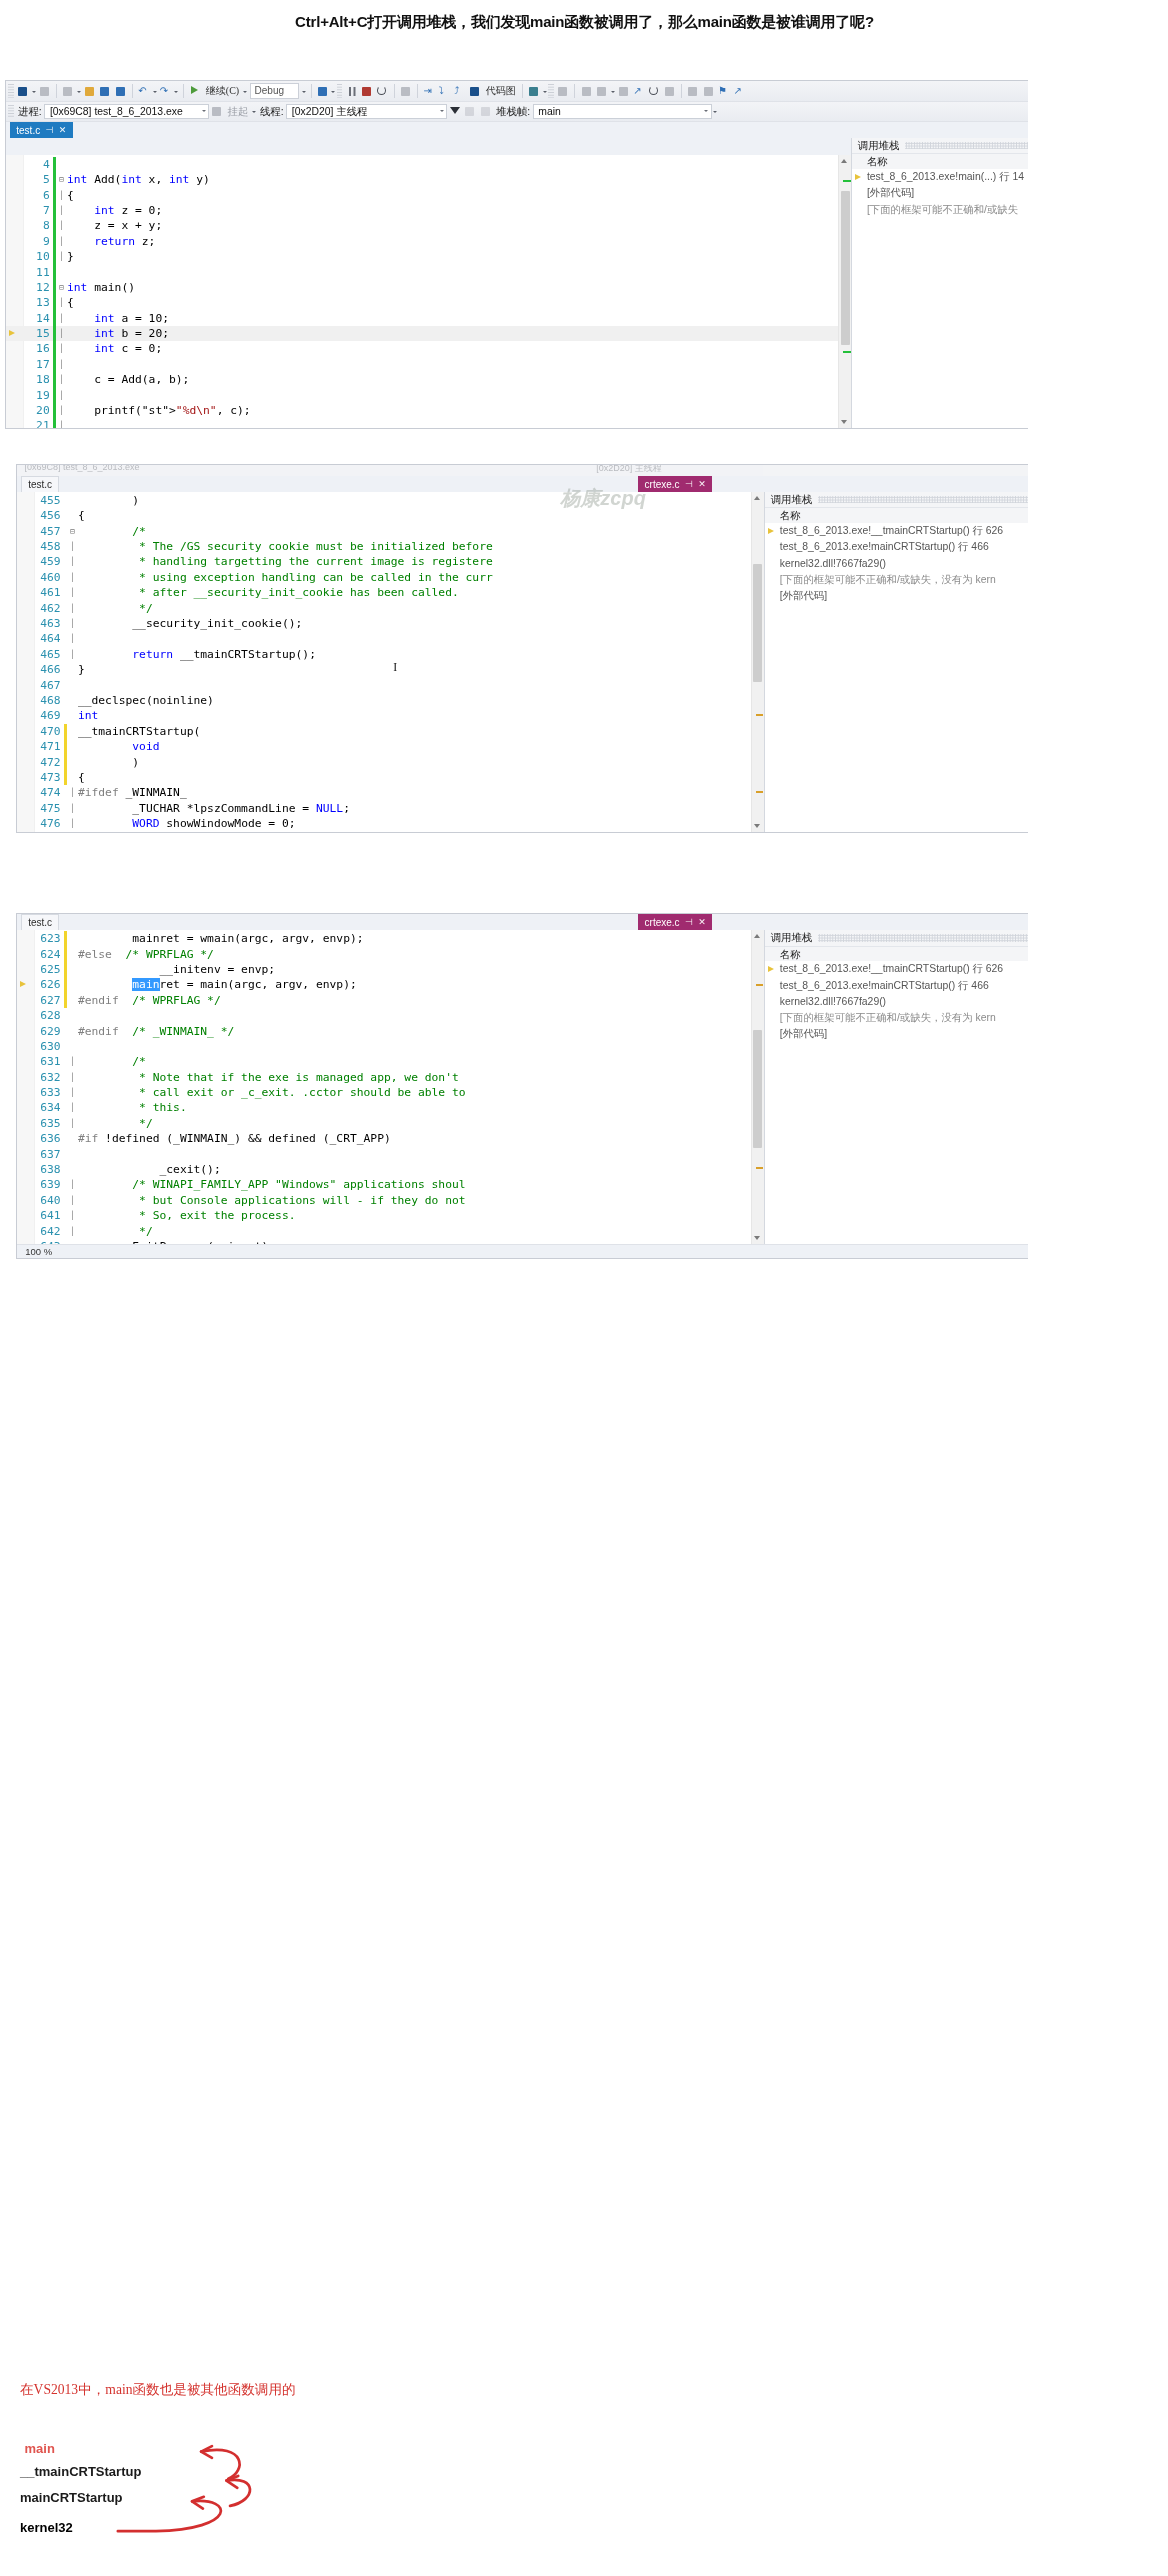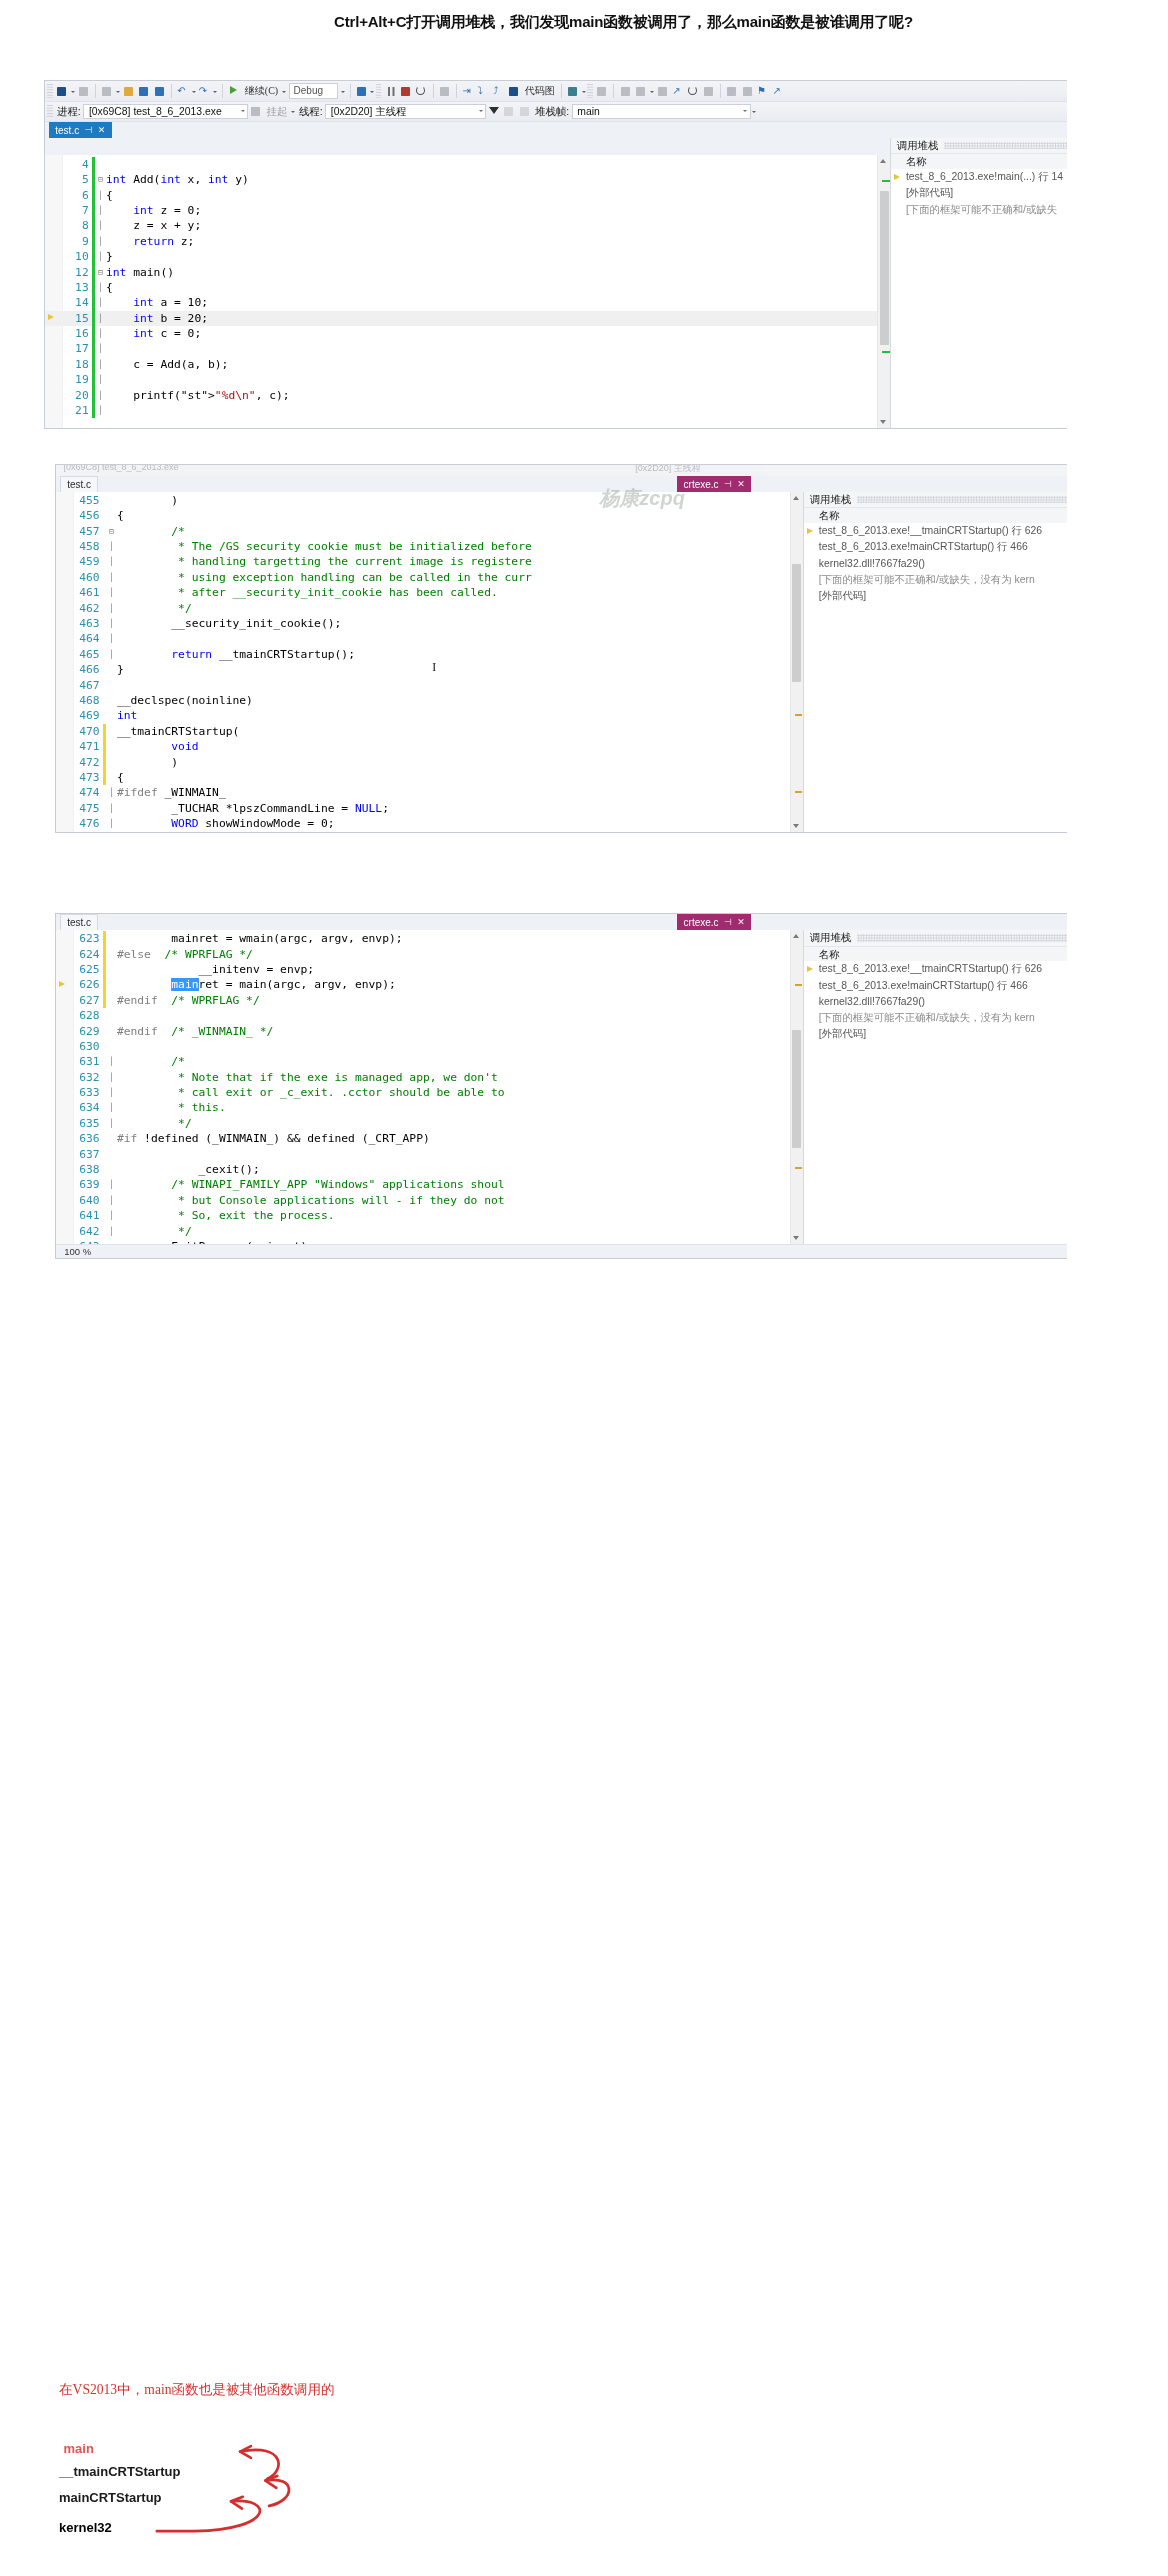--- a/index.html
+++ b/index.html
@@ -2,21 +2,21 @@
 <html style="font-size:14.5px"><head>
 <meta charset="utf-8">
 <style>
   html,body{margin:0;padding:0;}
   body{
     width:1169px;
     background:#ffffff;
     font-family:"Liberation Sans", sans-serif;
     -webkit-font-smoothing:antialiased;
   }
-  .page{position:relative;width:1028px;height:2576px;overflow:hidden;background:#fff;margin-left:39px;}
+  .page{position:relative;width:1028px;height:2576px;overflow:hidden;background:#fff;}
 
   
   .headline{
     position:absolute;left:0;top:12.7px;width:1169px;text-align:center;
     font-size:15px;font-weight:bold;color:#111;letter-spacing:-0.2px;
   }
 
   
   .vswin{position:absolute;background:#eef1f6;border:0.9px solid #c8ccd4;box-sizing:border-box;overflow:hidden;}
 
@@ -317,20 +317,21 @@
       <div class="editor" style="position:absolute;left:0;top:17px;width:845px;bottom:0;">
         <div class="bpcol"></div>
         <div class="code-rows" style="top:1.8px;">
             <div class="row"><div class="gut"></div><div class="ln">4</div><div class="chg green"></div><div class="fold"></div><div class="txt"></div></div>
             <div class="row"><div class="gut"></div><div class="ln">5</div><div class="chg green"></div><div class="fold">⊟</div><div class="txt"><span class="kw">int</span> Add(<span class="kw">int</span> x, <span class="kw">int</span> y)</div></div>
             <div class="row"><div class="gut"></div><div class="ln">6</div><div class="chg green"></div><div class="fold">│</div><div class="txt">{</div></div>
             <div class="row"><div class="gut"></div><div class="ln">7</div><div class="chg green"></div><div class="fold">│</div><div class="txt">    <span class="kw">int</span> z = 0;</div></div>
             <div class="row"><div class="gut"></div><div class="ln">8</div><div class="chg green"></div><div class="fold">│</div><div class="txt">    z = x + y;</div></div>
             <div class="row"><div class="gut"></div><div class="ln">9</div><div class="chg green"></div><div class="fold">│</div><div class="txt">    <span class="kw">return</span> z;</div></div>
             <div class="row"><div class="gut"></div><div class="ln">10</div><div class="chg green"></div><div class="fold">│</div><div class="txt">}</div></div>
+            <div class="row"><div class="gut"></div><div class="ln">11</div><div class="chg green"></div><div class="fold"></div><div class="txt"></div></div>
             <div class="row"><div class="gut"></div><div class="ln">12</div><div class="chg green"></div><div class="fold">⊟</div><div class="txt"><span class="kw">int</span> main()</div></div>
             <div class="row"><div class="gut"></div><div class="ln">13</div><div class="chg green"></div><div class="fold">│</div><div class="txt">{</div></div>
             <div class="row"><div class="gut"></div><div class="ln">14</div><div class="chg green"></div><div class="fold">│</div><div class="txt">    <span class="kw">int</span> a = 10;</div></div>
             <div class="row cur"><div class="gut"><span class="yarrow"></span></div><div class="ln">15</div><div class="chg green"></div><div class="fold">│</div><div class="txt">    <span class="kw">int</span> b = 20;</div></div>
             <div class="row"><div class="gut"></div><div class="ln">16</div><div class="chg green"></div><div class="fold">│</div><div class="txt">    <span class="kw">int</span> c = 0;</div></div>
             <div class="row"><div class="gut"></div><div class="ln">17</div><div class="chg green"></div><div class="fold">│</div><div class="txt"></div></div>
             <div class="row"><div class="gut"></div><div class="ln">18</div><div class="chg green"></div><div class="fold">│</div><div class="txt">    c = Add(a, b);</div></div>
             <div class="row"><div class="gut"></div><div class="ln">19</div><div class="chg green"></div><div class="fold">│</div><div class="txt"></div></div>
             <div class="row"><div class="gut"></div><div class="ln">20</div><div class="chg green"></div><div class="fold">│</div><div class="txt">    printf(<span class="&lt;span">"st"</span>&gt;<span class="st">"%d\n"</span>, c);</div></div>
             <div class="row"><div class="gut"></div><div class="ln">21</div><div class="chg green"></div><div class="fold">│</div><div class="txt"></div></div>

